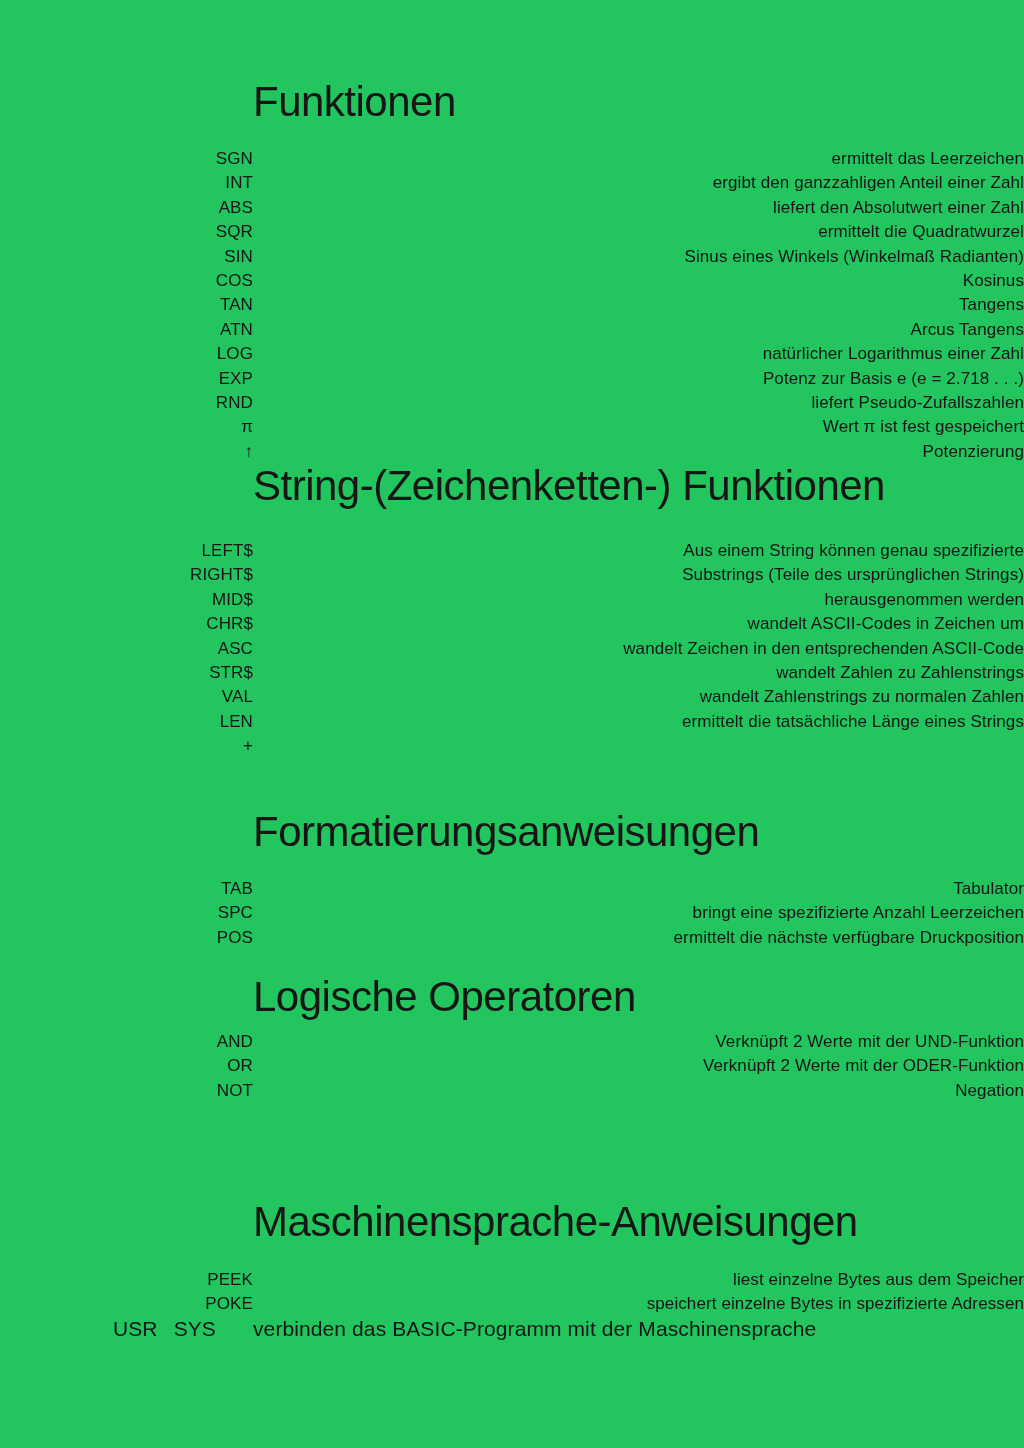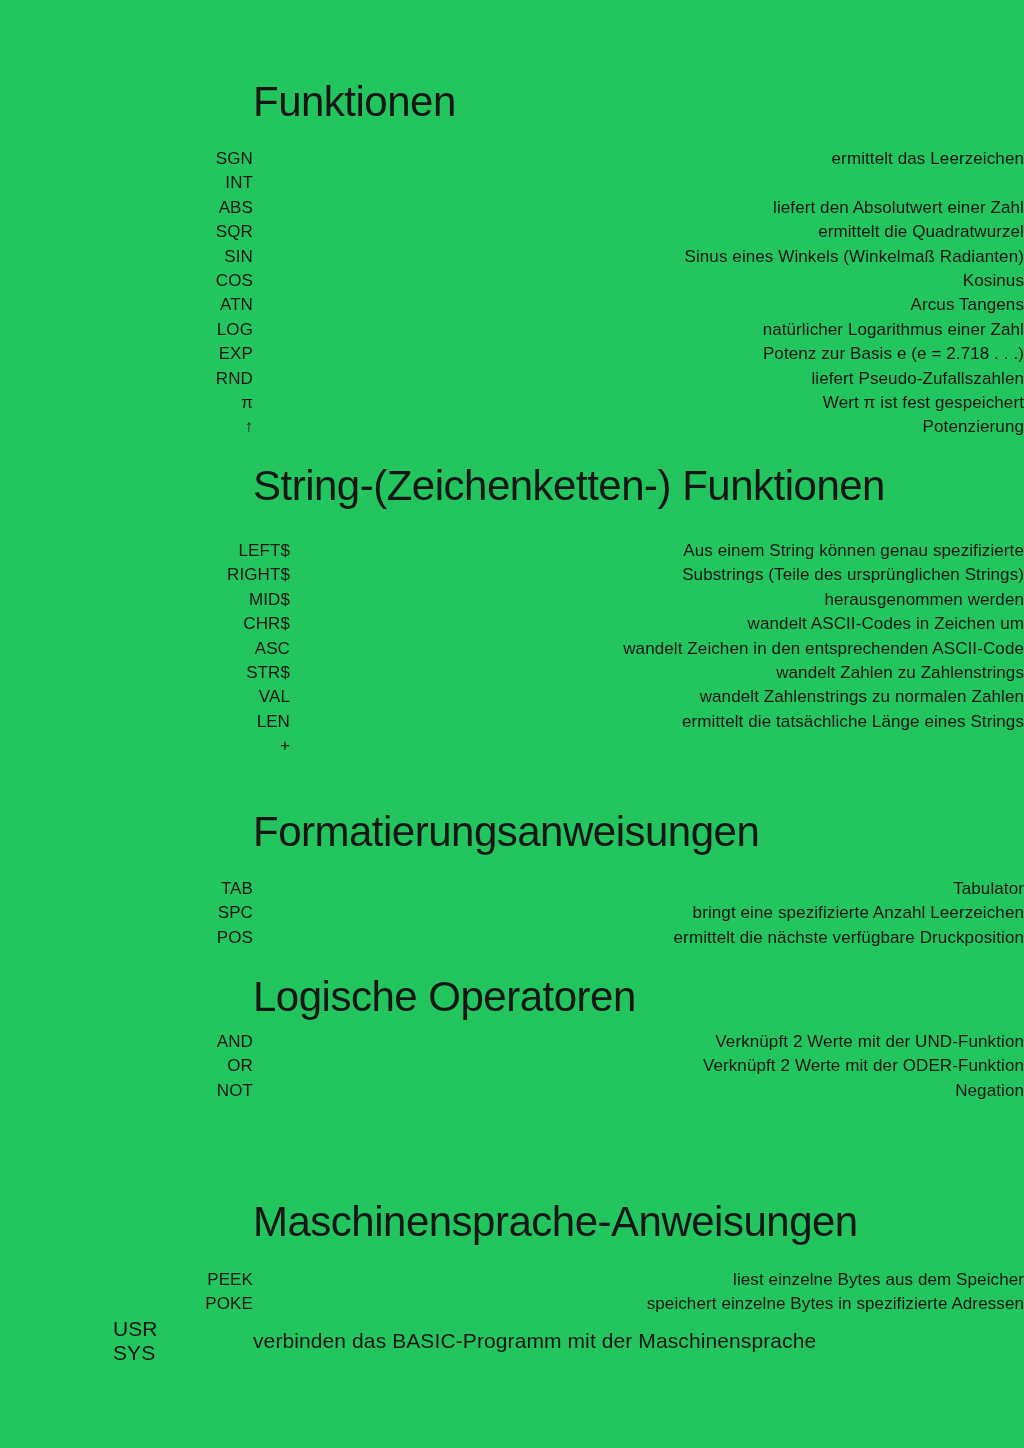--- a/index.html
+++ b/index.html
@@ -52,32 +52,33 @@
   .row-group {
     display: flex;
     margin-left: 113px;
     font-size: 21px;
     letter-spacing: 0.1px;
     white-space: nowrap;
   }
   .row-group .key-stack {
     flex: 0 0 140px;
     display: flex;
-    flex-direction: column;
+    flex-direction: row;
     line-height: 24.4px;
+    gap: 16px;
   }
   .row-group .desc {
     display: flex;
     align-items: center;
   }
   
   #sec-funktionen        { top: 81px; }
   #sec-funktionen .deflist        { margin-top: 24px; }
   #sec-string            { top: 465px; }
-  #sec-string .deflist            { margin-top: 32px; padding-left: 37px; }
+  #sec-string .deflist            { margin-top: 32px; }
   #sec-formatierung      { top: 811px; }
   #sec-formatierung .deflist      { margin-top: 24px; }
   #sec-logisch           { top: 976px; }
   #sec-logisch .deflist           { margin-top: 12px; }
   #sec-maschinensprache  { top: 1201px; }
   #sec-maschinensprache .deflist  { margin-top: 25px; }
 </style>
 </head>
 <body>
 
@@ -85,36 +86,41 @@
 
   <div class="section" id="sec-funktionen">
     <h1 class="section-title">Funktionen</h1>
     <div class="deflist">
       <div class="row">
         <span class="key">SGN</span>
         <span class="desc">ermittelt das Leerzeichen</span>
       </div>
       <div class="row">
         <span class="key">INT</span>
+        <span class="desc">ergibt den ganzzahligen Anteil einer Zahl</span>
       </div>
       <div class="row">
         <span class="key">ABS</span>
         <span class="desc">liefert den Absolutwert einer Zahl</span>
       </div>
       <div class="row">
         <span class="key">SQR</span>
         <span class="desc">ermittelt die Quadratwurzel</span>
       </div>
       <div class="row">
         <span class="key">SIN</span>
         <span class="desc">Sinus eines Winkels (Winkelmaß Radianten)</span>
       </div>
       <div class="row">
         <span class="key">COS</span>
         <span class="desc">Kosinus</span>
+      </div>
+      <div class="row">
+        <span class="key">TAN</span>
+        <span class="desc">Tangens</span>
       </div>
       <div class="row">
         <span class="key">ATN</span>
         <span class="desc">Arcus Tangens</span>
       </div>
       <div class="row">
         <span class="key">LOG</span>
         <span class="desc">natürlicher Logarithmus einer Zahl</span>
       </div>
       <div class="row">

